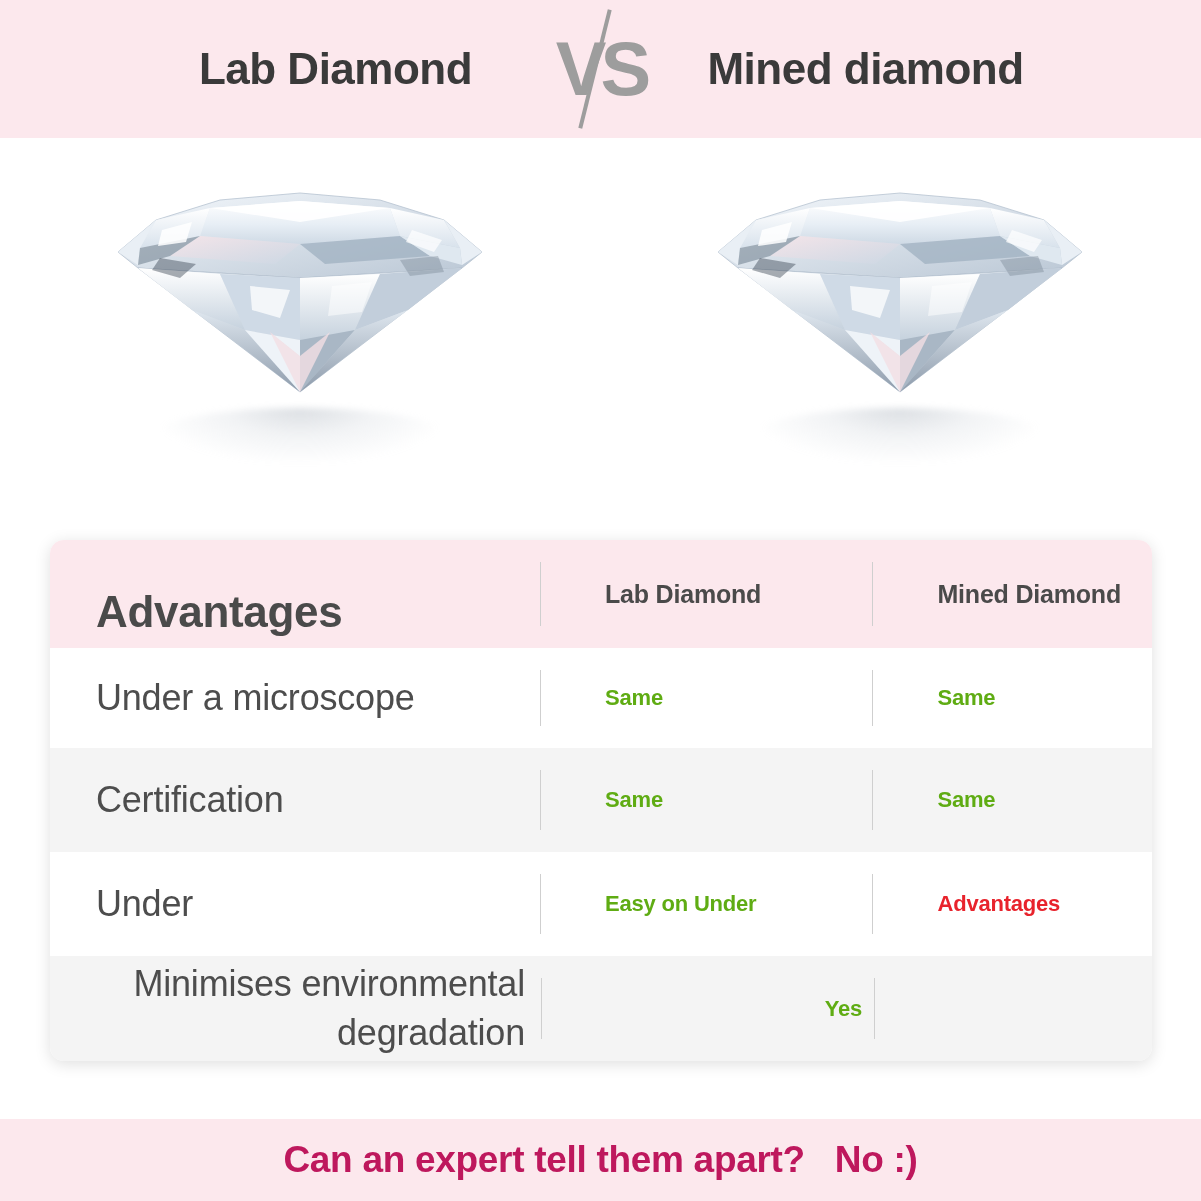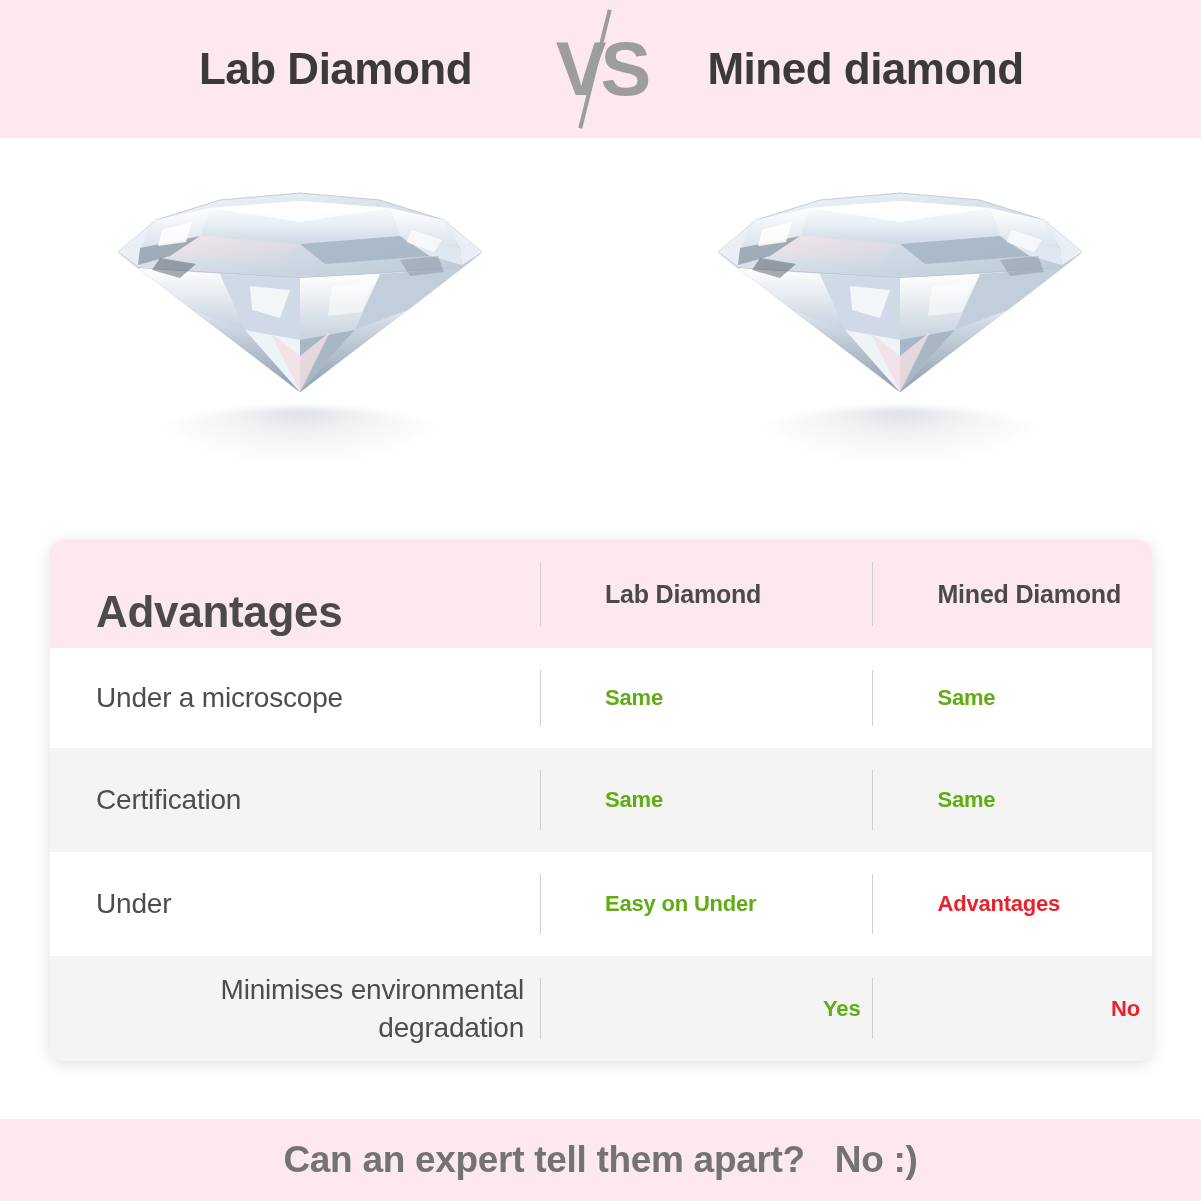--- a/index.html
+++ b/index.html
@@ -154,21 +154,21 @@
   }
   #header-row .cell-val {
     font-size: 25px;
     font-weight: bold;
     color: #4a4a4a;
     letter-spacing: -0.2px;
     white-space: nowrap;
   }
 
   .data-row .cell-label {
-    font-size: 28px;
+    font-size: 36px;
     color: #4d4d4d;
     line-height: 1.35;
     letter-spacing: -0.2px;
   }
   .data-row .cell-val {
     font-size: 22px;
     font-weight: bold;
     letter-spacing: -0.2px;
     white-space: nowrap;
   }
@@ -189,21 +189,21 @@
     width: 1201px;
     height: 82px;
     background: #fce8ed;
     display: flex;
     align-items: center;
     justify-content: center;
   }
   #footer-text {
     font-size: 37px;
     font-weight: bold;
-    color: #737373;
+    color: #be185d;
     letter-spacing: -0.3px;
     white-space: pre;
   }
 </style>
 </head>
 <body>
 
 <div id="top-banner">
   <div class="banner-title" id="title-left">Lab Diamond</div>
 
@@ -358,20 +358,19 @@
     <div class="cell-val v-good">Easy on Under</div>
     <div class="divider"></div>
     <div class="cell-val last v-bad">Advantages</div>
   </div>
 
   <div class="trow data-row row-gray" id="row-3">
     <div class="cell-label">Minimises environmental degradation</div>
     <div class="divider"></div>
     <div class="cell-val v-good">Yes</div>
     <div class="divider"></div>
-    <div class="cell-val last v-bad">No</div>
   </div>
 
 </div>
 
 <div id="footer-banner">
   <div id="footer-text">Can an expert tell them apart?   No :)</div>
 </div>
 
 </body></html>

